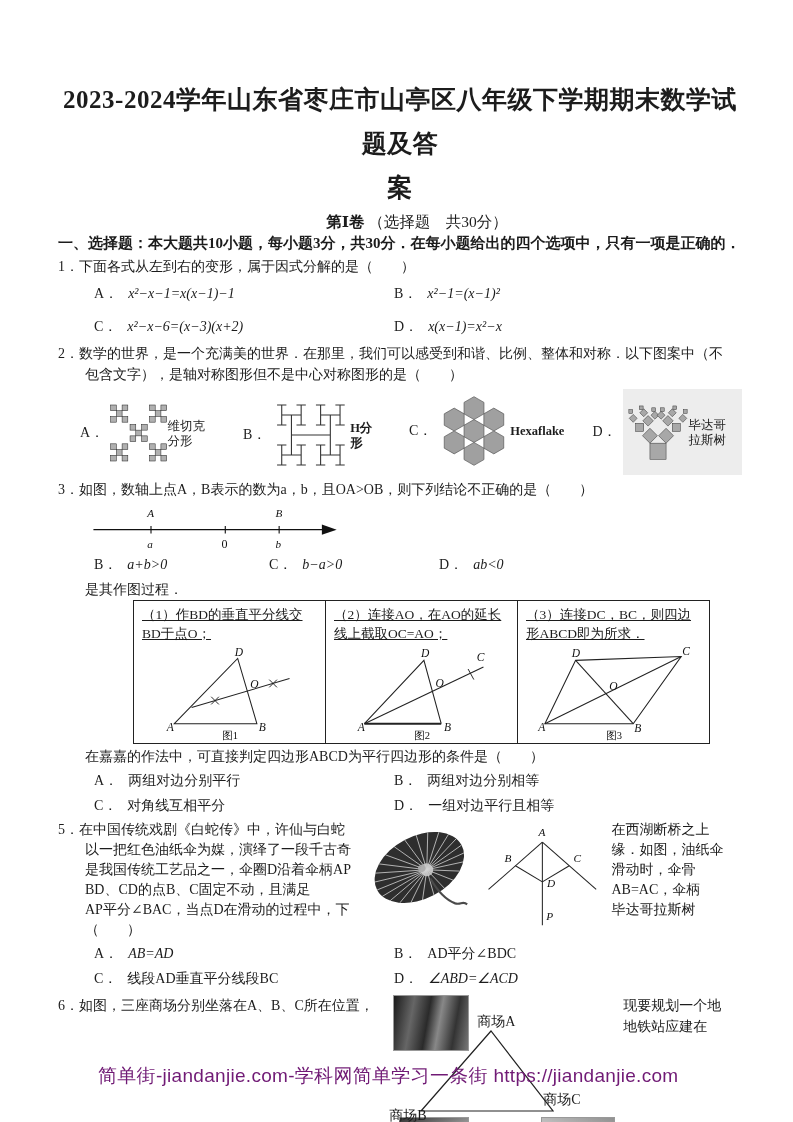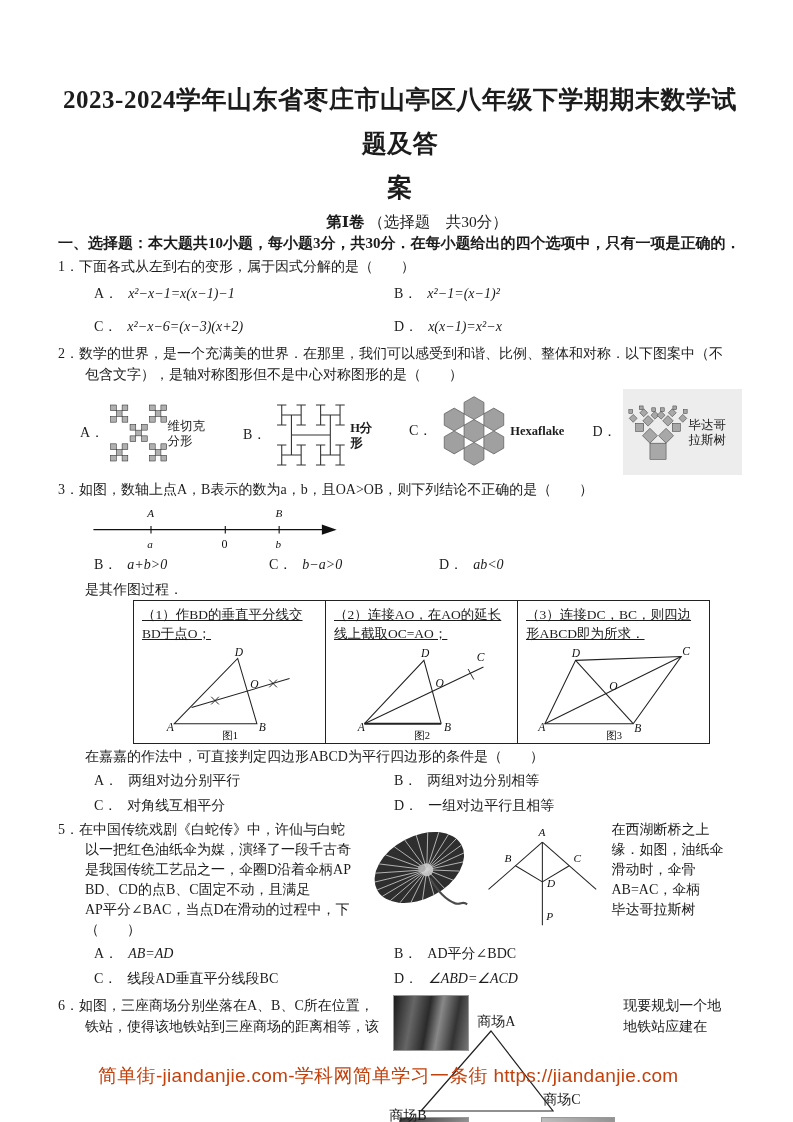--- a/index.html
+++ b/index.html
@@ -39,21 +39,21 @@
   .photo{position:absolute;border:1px solid #999;z-index:4;}
   .photoA{left:0;top:0;width:74px;height:54px;background:linear-gradient(100deg,#1a1a1a,#666 25%,#2a2a2a 45%,#888 60%,#333 80%,#777);}
   .photoB{left:6px;top:122px;width:68px;height:74px;background:linear-gradient(160deg,#333,#999 30%,#444 55%,#aaa 75%,#555);}
   .photoC{left:148px;top:122px;width:72px;height:74px;background:linear-gradient(20deg,#8a8a8a,#d5d5d5 30%,#777 50%,#c0c0c0 70%,#909090);}
   .malllabel{position:absolute;font-size:14px;z-index:5;white-space:nowrap;}
   .mlA{left:84px;top:18px;}
   .mlB{left:-4px;top:112px;}
   .mlC{left:150px;top:96px;}
   .trisvg{position:absolute;left:12px;top:32px;z-index:1;}
   .watermark{position:absolute;left:98px;top:1063px;z-index:3;font-family:"Liberation Sans","DejaVu Sans",sans-serif;
-             font-size:19px;color:#c2410c;letter-spacing:.3px;white-space:nowrap;}
+             font-size:19px;color:#701a75;letter-spacing:.3px;white-space:nowrap;}
   svg text{font-family:"Liberation Serif",serif;}
   svg .pt{font-style:italic;font-size:12px;fill:#111;}
   svg .cap{font-size:11px;fill:#111;}
 </style>
 </head>
 <body>
 
 <div class="content">
 
   <div class="title">
@@ -307,21 +307,20 @@
   <div class="optgrid tight">
     <div class="opt"><span class="lab">A．</span><span class="math">AB=AD</span></div>
     <div class="opt"><span class="lab">B．</span><span>AD平分∠BDC</span></div>
     <div class="opt"><span class="lab">C．</span><span>线段AD垂直平分线段BC</span></div>
     <div class="opt"><span class="lab">D．</span><span class="math">∠ABD=∠ACD</span></div>
   </div>
 
   <div class="q6row">
     <div class="q6left">
       <div>6．如图，三座商场分别坐落在A、B、C所在位置，</div>
-      <div class="cont">铁站，使得该地铁站到三座商场的距离相等，该</div>
     </div>
     <div class="q6fig">
       <svg class="trisvg" width="160" height="92" viewBox="0 0 160 92">
         <polygon points="86,4 16,84 148,84" fill="none" stroke="#222" stroke-width="1.2"></polygon>
       </svg>
       <div class="photo photoA"></div>
       <div class="malllabel mlA">商场A</div>
       <div class="malllabel mlB">商场B</div>
       <div class="photo photoB"></div>
       <div class="malllabel mlC">商场C</div>

